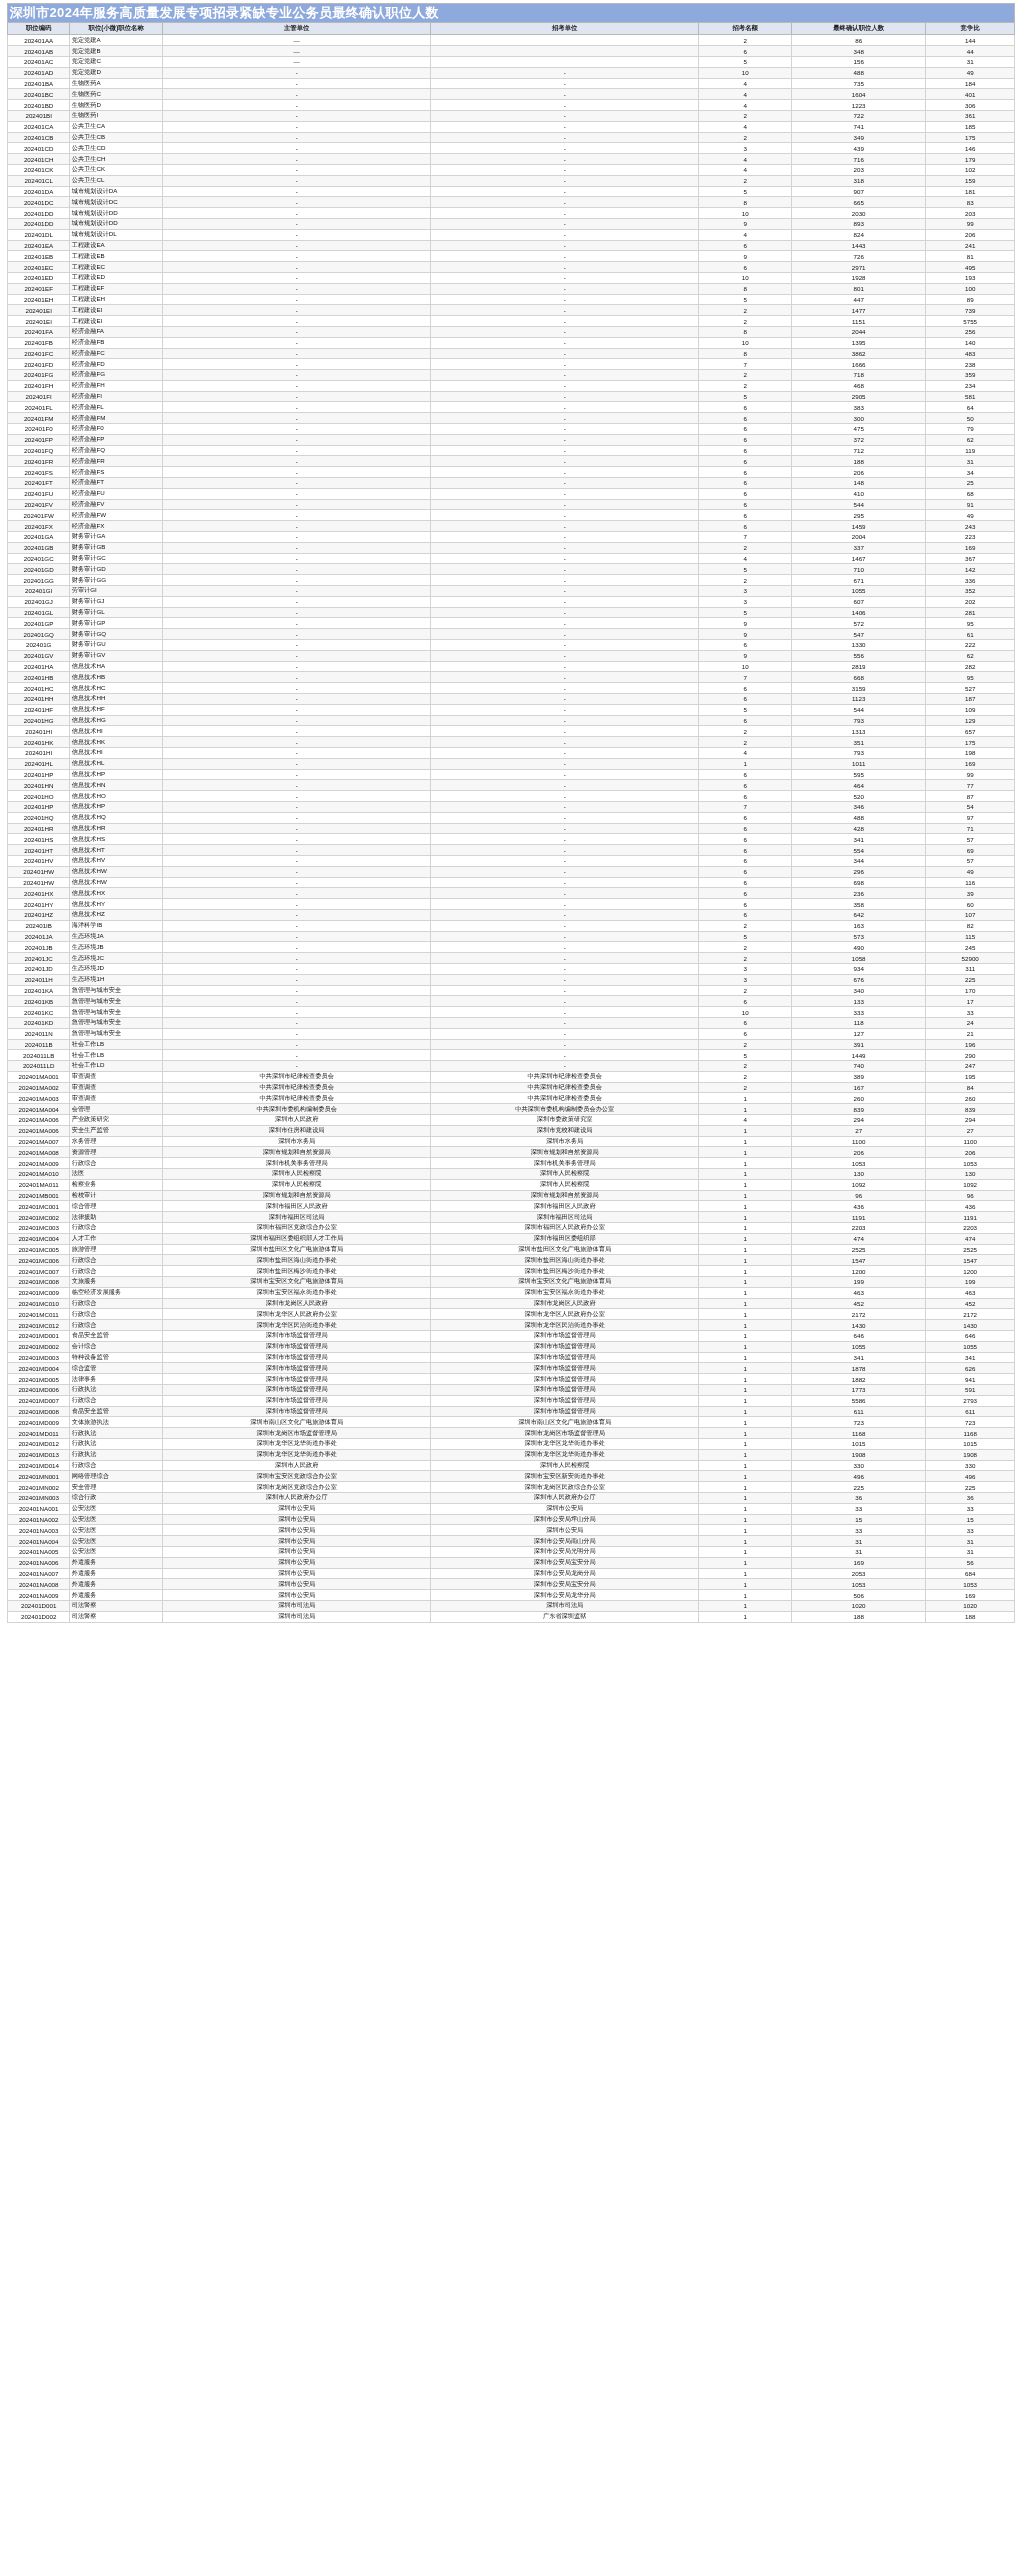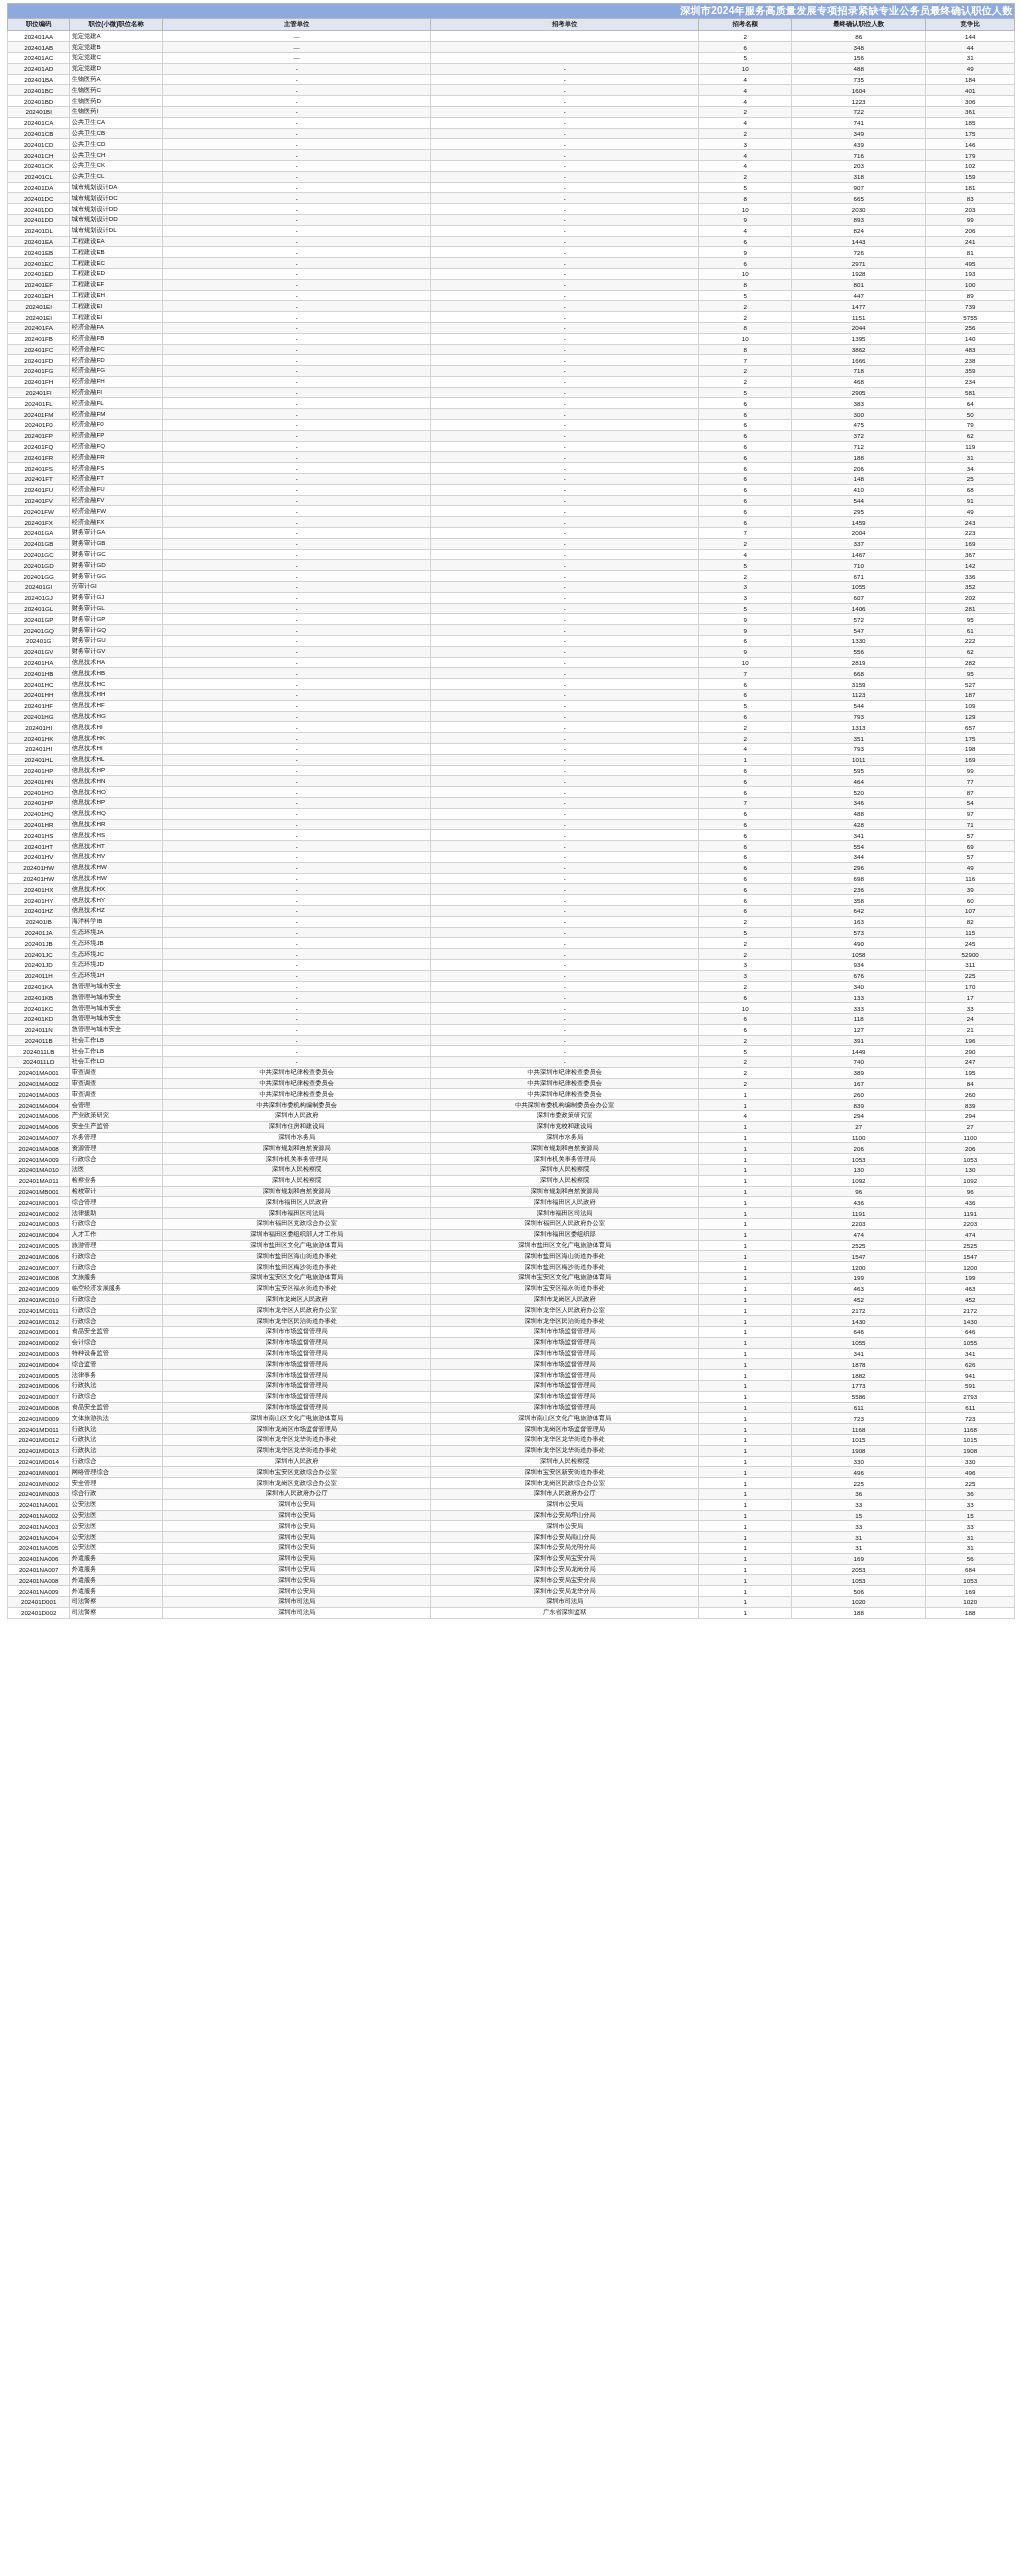--- a/index.html
+++ b/index.html
@@ -17,23 +17,23 @@
     padding: 3.1px 7.2px 5.2px 7.2px;
   }
   table {
     border-collapse: collapse;
     width: 1006px;
     table-layout: fixed;
   }
   .title-cell {
     background: #8ea9db;
     color: #ffffff;
-    font-size: 10px;
+    font-size: 13px;
     font-weight: bold;
-    text-align: right;
+    text-align: left;
     height: 12.4px;
     border: 0.5px solid #b8b8b8;
     letter-spacing: 0.3px;
   }
   th.hdr {
     background: #dfe6f2;
     color: #1a1a1a;
     font-size: 6.4px;
     font-weight: bold;
     text-align: center;

